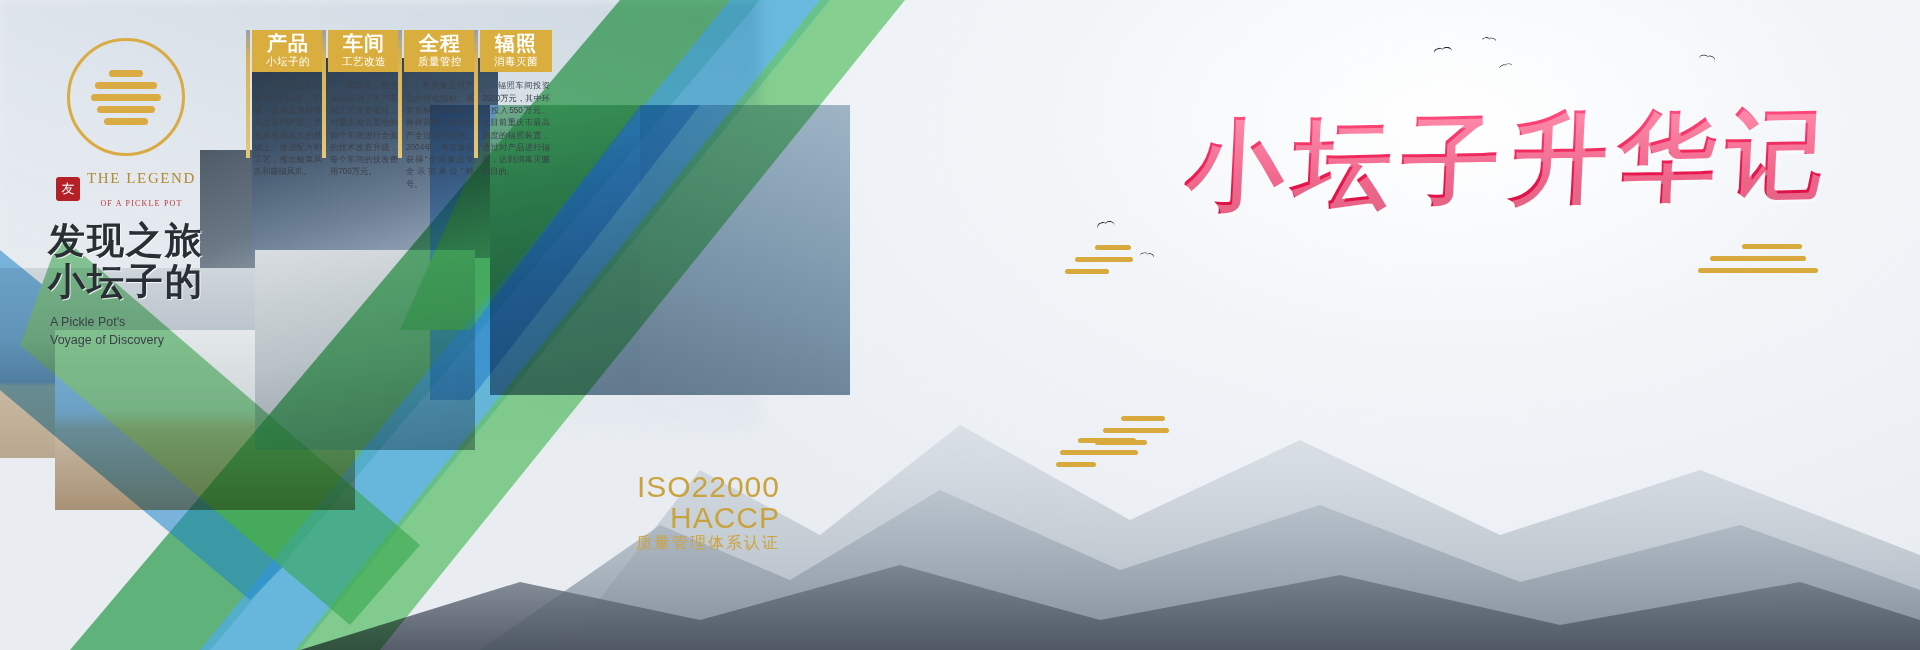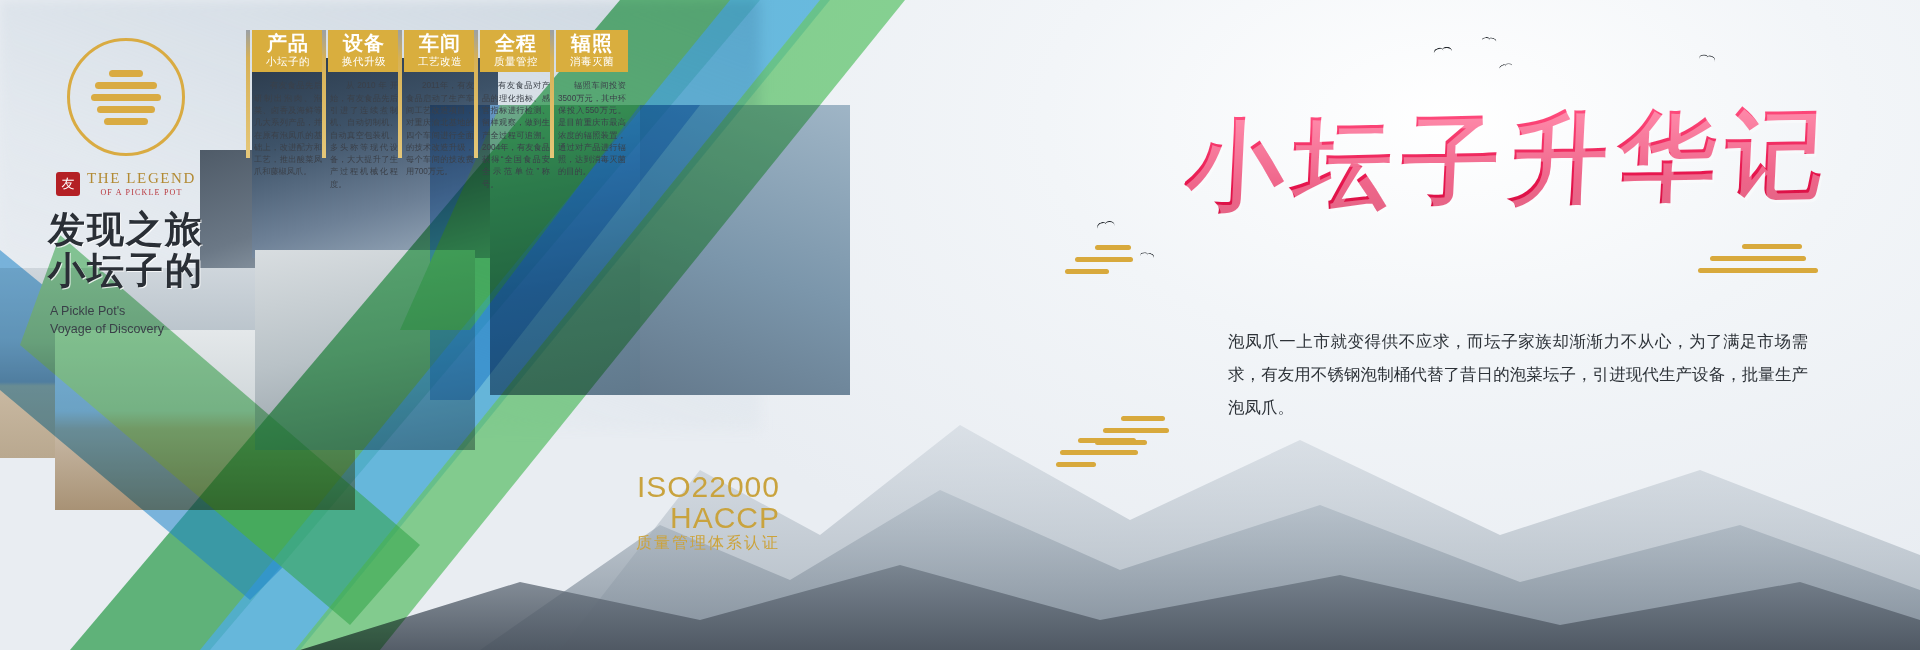--- a/index.html
+++ b/index.html
@@ -32,21 +32,21 @@
     display:flex;flex-direction:column;align-items:center;justify-content:center;gap:5px;
   }
   .seal-ring i{display:block;background:#d9ab42;height:7px;border-radius:4px;}
   .brand-row{display:flex;align-items:center;justify-content:center;gap:7px;margin-top:14px;}
   .brand-seal{
     width:24px;height:24px;background:#b42025;color:#fff;border-radius:3px;
     font-size:13px;line-height:24px;text-align:center;
   }
   .brand-en{color:#b28a33;letter-spacing:1.6px;font-family:Liberation Serif, serif;}
   .brand-en .l1{font-size:15px;display:block;}
-  .brand-en .l2{font-size:8px;display:block;letter-spacing:1.2px;color:#b9363c;margin-top:1px;}
+  .brand-en .l2{font-size:8px;display:block;letter-spacing:1.2px;color:#b9363c;margin-top:12px;}
   .cn-title{
     margin-top:12px;color:#2a2f36;font-size:37px;line-height:1.12;font-weight:bold;
     letter-spacing:2px;text-shadow:1px 1px 0 rgba(255,255,255,.8);
   }
   .en-sub{margin-top:10px;color:#3a4048;font-size:12.5px;line-height:1.45;text-align:left;padding-left:24px;}
   
   .collage{position:absolute;left:0;top:0;width:900px;height:650px;}
   .ph{position:absolute;background-size:cover;}
   .ph.cleanroom{
     left:-10px;top:268px;width:330px;height:190px;
@@ -204,26 +204,20 @@
 
   <div class="cols">
     <div class="col">
       <div class="bar"></div>
       <div class="hd">产品</div>
       <div class="sub">小坛子的</div>
       <div class="body">有友食品先后研制出泡肉、泡菜、卤香及海鲜等几大系列产品，并在原有泡凤爪的基础上，改进配方和工艺，推出酸菜凤爪和藤椒凤爪。</div>
     </div>
     <div class="col">
       <div class="bar"></div>
-      <div class="hd">设备</div>
-      <div class="sub">换代升级</div>
-      <div class="body">从2010年开始，有友食品先后引进了连续煮制机、自动切制机、自动真空包装机、多头称等现代设备，大大提升了生产过程机械化程度。</div>
-    </div>
-    <div class="col">
-      <div class="bar"></div>
       <div class="hd">车间</div>
       <div class="sub">工艺改造</div>
       <div class="body">2011年，有友食品启动了生产车间工艺改造项目，对重庆渝北基地的四个车间进行全面的技术改造升级，每个车间的技改费用700万元。</div>
     </div>
     <div class="col">
       <div class="bar"></div>
       <div class="hd">全程</div>
       <div class="sub">质量管控</div>
       <div class="body">有友食品对产品的理化指标、感官指标进行检测、留样观察，做到生产全过程可追溯。2004年，有友食品获得“全国食品安全示范单位”称号。</div>
     </div>
@@ -235,21 +229,20 @@
     </div>
   </div>
 
   <div class="iso">
     <div class="big">ISO22000</div>
     <div class="big">HACCP</div>
     <div class="cn">质量管理体系认证</div>
   </div>
 
   <div class="headline">小坛子升华记</div>
-  <div class="para">泡凤爪一上市就变得供不应求，而坛子家族却渐渐力不从心，为了满足市场需求，有友用不锈钢泡制桶代替了昔日的泡菜坛子，引进现代生产设备，批量生产泡凤爪。</div>
 
   <div class="bird" style="left:1435px;top:48px;transform:rotate(-8deg) scale(1.15);"></div>
   <div class="bird" style="left:1481px;top:37px;transform:rotate(6deg) scale(.9);"></div>
   <div class="bird" style="left:1498px;top:63px;transform:rotate(-14deg) scale(.8);"></div>
   <div class="bird" style="left:1699px;top:55px;transform:rotate(10deg) scale(1);"></div>
   <div class="bird" style="left:1098px;top:222px;transform:rotate(-10deg) scale(1.1);"></div>
   <div class="bird" style="left:1139px;top:252px;transform:rotate(8deg) scale(.85);"></div>
 
   <div class="cloud" style="left:1095px;top:416px;">
     <span style="width:44px;margin-left:26px;"></span>

